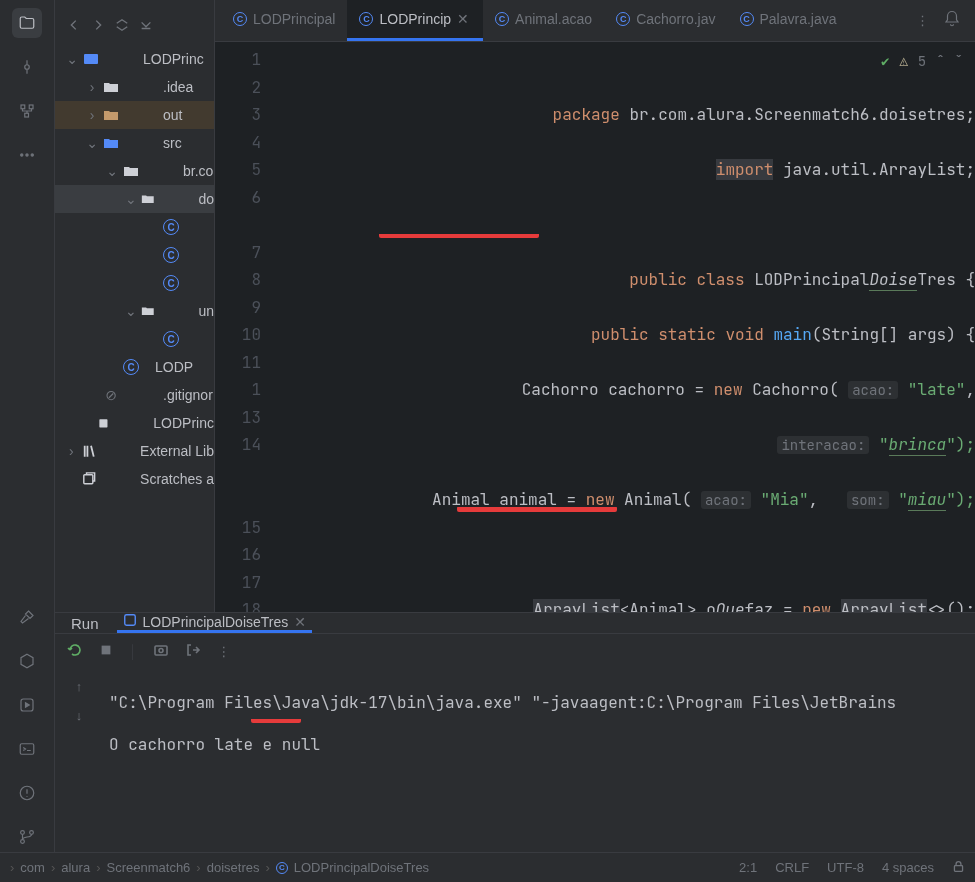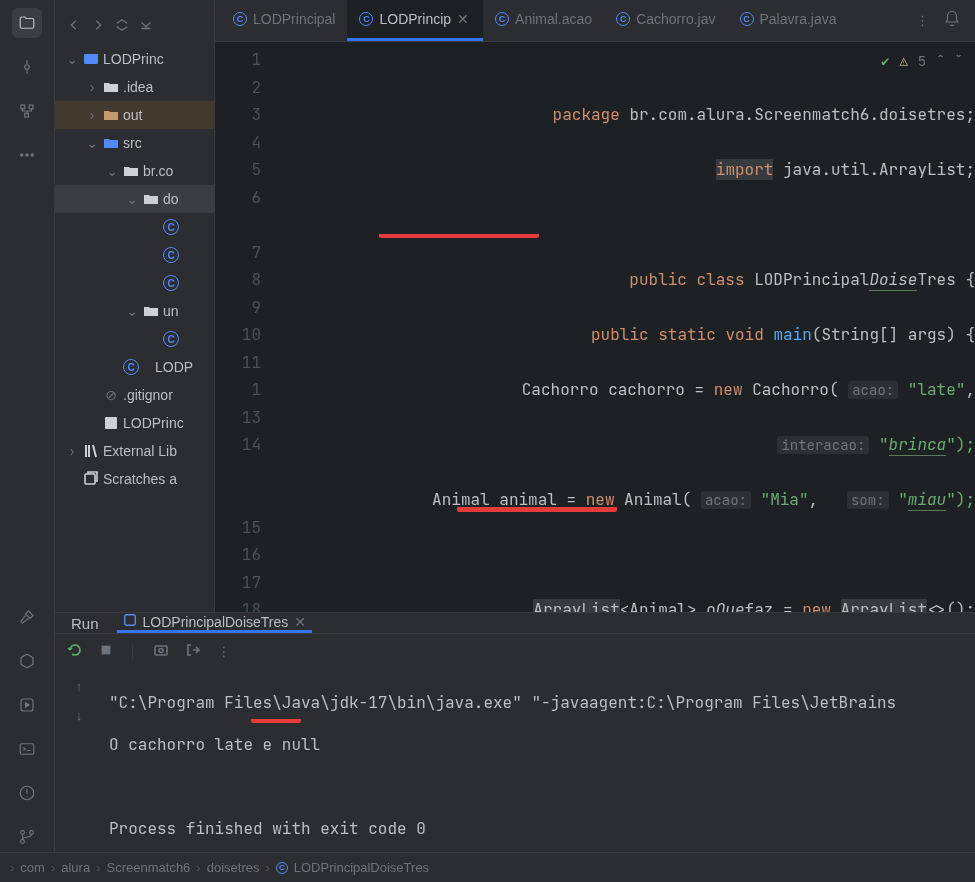--- a/index.html
+++ b/index.html
@@ -94,21 +94,21 @@
     display: flex;
     align-items: center;
     gap: 4px;
     padding: 3px 0 3px 0;
     height: 28px;
   }
   .tree-row.highlighted { background: #423a2f; }
   .tree-row.sel { background: var(--bg-selected); }
   .tree-row .chev { width: 14px; color: var(--text-dim); display:inline-flex; justify-content:center;}
   .tree-row .icon { width: 16px; height: 16px; display:inline-flex; align-items:center; justify-content:center;}
-  .tree-label { color: var(--text); }
+  .tree-label { color: var(--text); margin-left: 40px; }
   .depth-1 { padding-left: 10px; }
   .depth-2 { padding-left: 30px; }
   .depth-3 { padding-left: 50px; }
   .depth-4 { padding-left: 70px; }
   .depth-5 { padding-left: 90px; }
   
   .editor-wrap {
     display: flex;
     flex-direction: column;
     overflow: hidden;
@@ -608,35 +608,44 @@
       </div>
       <div class="run-body">
         <div class="run-side">
           <span>↑</span>
           <span>↓</span>
         </div>
         <div class="console">
 <div>"C:\Program Files\Java\jdk-17\bin\java.exe" "-javaagent:C:\Program Files\JetBrains</div>
 <div><span>O cachorro late e </span><span>null</span></div>
 <div>&nbsp;</div>
-<div>Process finished with exit code 0</div>
           <div class="red-mark" style="left:148px; top:48px; width:50px;"></div>
         </div>
       </div>
     </div>
   </div>
 
   <div class="statusbar">
     <div class="breadcrumb">
       <span class="bc-sep">›</span>
         <span>com</span>
       <span class="bc-sep">›</span>
         <span>alura</span>
       <span class="bc-sep">›</span>
         <span>Screenmatch6</span>
       <span class="bc-sep">›</span>
         <span>doisetres</span>
       <span class="bc-sep">›</span>
         <span class="tab-icon" style="width:12px;height:12px;font-size:8px">C</span>
         <span>LODPrincipalDoiseTres</span>
     </div>
+    <div class="status-right">
+      <span>2:1</span>
+      <span>CRLF</span>
+      <span>UTF-8</span>
+      <span>4 spaces</span>
+      <span><svg width="13" height="13" viewBox="0 0 16 16">
+            <rect x="3" y="7" width="10" height="7" rx="1"></rect>
+            <path d="M5 7V5a3 3 0 0 1 6 0v2"></path>
+          </svg></span>
+    </div>
   </div>
 </div>
 
 </body></html>

